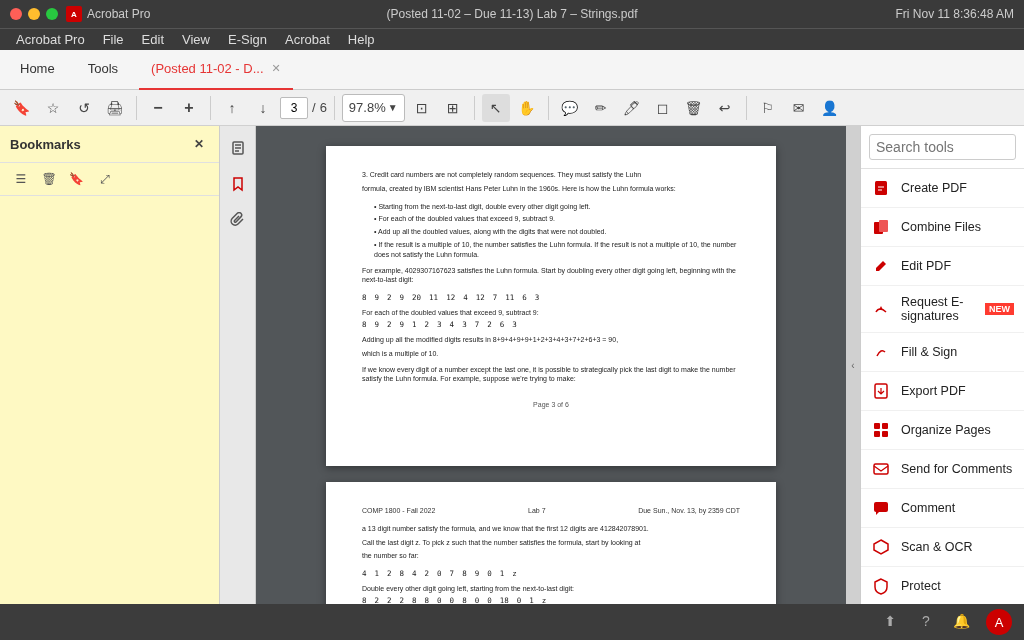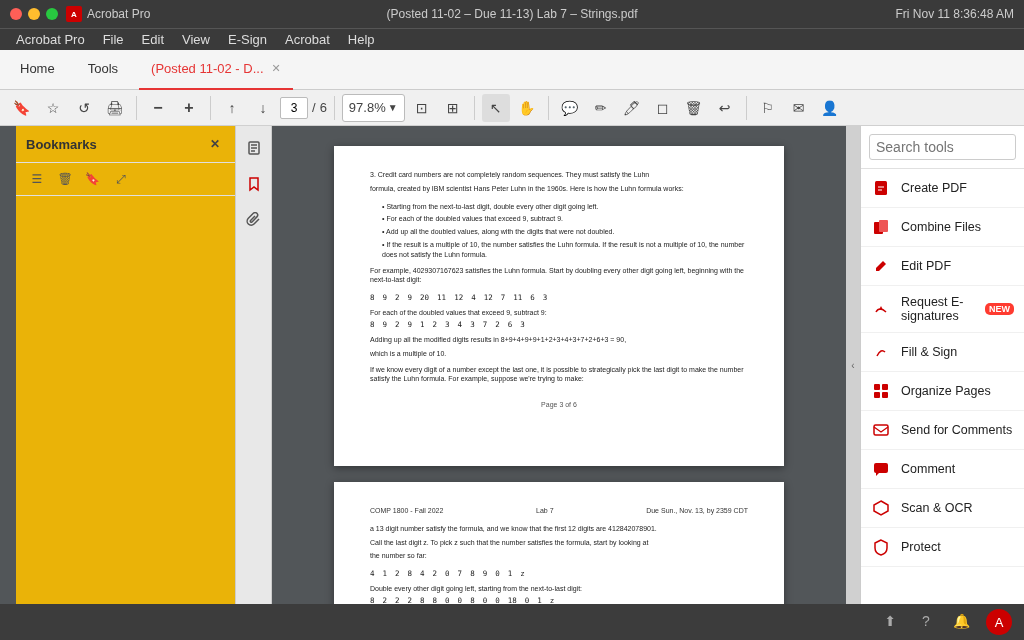--- a/index.html
+++ b/index.html
@@ -158,26 +158,25 @@
     
     .main-area {
       display: flex;
       height: calc(640px - 28px - 22px - 40px - 36px - 36px);
       background: #525659;
     }
 
     
     .bookmarks-panel {
       width: 220px;
-      background: #eab308;
+      background: #fef9c3;
       border-right: 1px solid #ccc;
       display: flex;
       flex-direction: column;
       flex-shrink: 0;
-      margin-left: 16px;
     }
     .bookmarks-header {
       display: flex;
       align-items: center;
       justify-content: space-between;
       padding: 8px 10px;
       border-bottom: 1px solid #e0e0e0;
       font-size: 13px;
       font-weight: 600;
       color: #333;
@@ -300,21 +299,21 @@
     .right-panel-icon {
       width: 20px; height: 20px;
       display: flex; align-items: center; justify-content: center;
       flex-shrink: 0;
     }
     .new-badge {
       background: #ff3b30;
       color: white;
       font-size: 9px;
       padding: 1px 4px;
-      border-radius: 5px;
+      border-radius: 0;
       margin-left: auto;
       font-weight: bold;
     }
 
     
     .collapse-handle {
       width: 14px;
       background: #d0d0d0;
       display: flex;
       align-items: center;
@@ -606,20 +605,29 @@
         <div class="right-panel-icon">
           <svg width="18" height="18" viewBox="0 0 18 18" fill="none">
               <path d="M5 13 Q9 5 13 9" stroke="#cc0000" stroke-width="1.5" fill="none"></path>
             </svg>
         </div>
         <span>Fill &amp; Sign</span>
       </div>
       <div class="right-panel-item">
         <div class="right-panel-icon">
           <svg width="18" height="18" viewBox="0 0 18 18" fill="none">
+              <rect x="3" y="2" width="12" height="14" rx="1.5" stroke="#cc0000" stroke-width="1.5"></rect>
+              <path d="M9 6v5M6 9l3 3 3-3" stroke="#cc0000" stroke-width="1.2"></path>
+            </svg>
+        </div>
+        <span>Export PDF</span>
+      </div>
+      <div class="right-panel-item">
+        <div class="right-panel-icon">
+          <svg width="18" height="18" viewBox="0 0 18 18" fill="none">
               <rect x="2" y="2" width="6" height="6" rx="1" fill="#cc0000"></rect>
               <rect x="10" y="2" width="6" height="6" rx="1" fill="#cc0000"></rect>
               <rect x="2" y="10" width="6" height="6" rx="1" fill="#cc0000"></rect>
               <rect x="10" y="10" width="6" height="6" rx="1" fill="#cc0000"></rect>
             </svg>
         </div>
         <span>Organize Pages</span>
       </div>
       <div class="right-panel-item">
         <div class="right-panel-icon">

